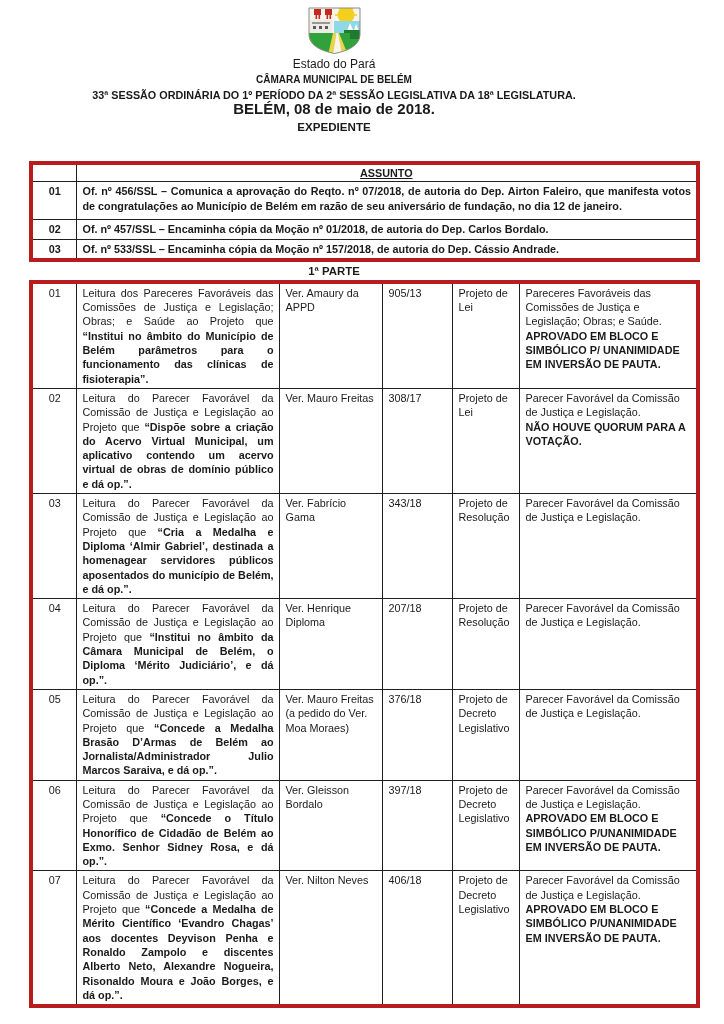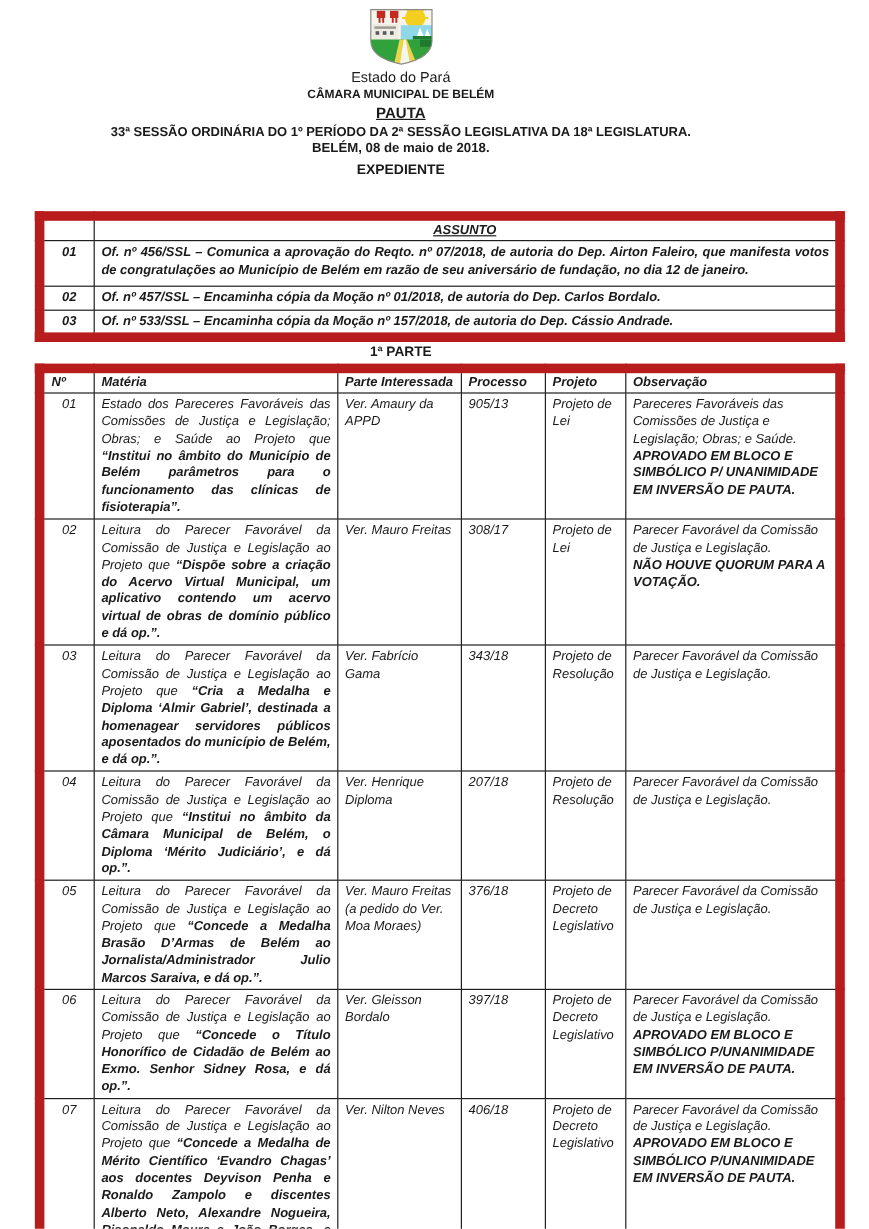--- a/index.html
+++ b/index.html
@@ -12,30 +12,29 @@
     overflow: hidden;
   }
   .page { width: 668px; height: 1024px; position: relative; }
 
   .doc-header { text-align: center; padding-top: 6px; }
   .coat { display: block; margin: 0 auto; }
   .h-state  { font-size: 12px; line-height: 15px; margin-top: 2px; }
   .h-org    { font-size: 10px; line-height: 15px; font-weight: 700; }
   .h-pauta  { font-size: 12.5px; line-height: 15px; font-weight: 700; text-decoration: underline; }
   .h-session{ font-size: 10.8px; line-height: 14px; font-weight: 700; margin-top: 1px; }
-  .h-date   { font-size: 11px; line-height: 14px; font-weight: 700; }
+  .h-date   { font-size: 15px; line-height: 14px; font-weight: 700; }
   .h-exped  { font-size: 11.6px; line-height: 15px; font-weight: 700; margin-top: 3px; }
 
   table {
     border-collapse: collapse;
     table-layout: fixed;
     margin-left: 29px;
     width: 667px;
-    border: 8px solid #b91c1c;
-    font-style: italic;
+    border: 4px solid #b91c1c;
   }
   th, td {
     border: 1.5px solid #1f1f1f;
     vertical-align: top;
     padding: 2px 5px 2px 6px;
     font-size: 10.8px;
     line-height: 14.3px;
     overflow: hidden;
   }
   .assunto-table { margin-top: 27px; }
@@ -109,21 +108,20 @@
         <rect x="19" y="20" width="3" height="3" fill="#555a60"></rect>
         <path d="M0 27 H57 V49 H0 Z" fill="#31a13c"></path>
         <path d="M22 49 L27 27 L33 27 L42 49 Z" fill="#e9d44c"></path>
         <path d="M27 49 L30.5 27 L32 27 L36 49 Z" fill="#f7f5ee"></path>
         <path d="M44 27 h13 v6 h-13 z" fill="#1d7a2e"></path>
       </g>
       <path d="M3 2 H54 V28 C54 40 41 45 28.5 47.5 C16 45 3 40 3 28 Z" fill="none" stroke="#8b8b83" stroke-width="1"></path>
     </svg>
     <div class="h-state">Estado do Pará</div>
     <div class="h-org">CÂMARA MUNICIPAL DE BELÉM</div>
-    <div class="h-pauta">PAUTA</div>
     <div class="h-session">33ª SESSÃO ORDINÁRIA DO 1º PERÍODO DA 2ª SESSÃO LEGISLATIVA DA 18ª LEGISLATURA.</div>
     <div class="h-date">BELÉM, 08 de maio de 2018.</div>
     <div class="h-exped">EXPEDIENTE</div>
   </div>
 
   <table class="assunto-table">
     <colgroup>
         <col style="width:45px">
         <col style="width:622px">
       </colgroup>
@@ -152,32 +150,24 @@
   <table class="main-table">
     <colgroup>
       <col style="width:45px">
         <col style="width:203px">
         <col style="width:103px">
       <col style="width:70px">
         <col style="width:67px">
         <col style="width:179px">
     </colgroup>
     <tbody>
-        <tr>
-      <th>Nº</th>
-      <th>Matéria</th>
-      <th>Parte Interessada</th>
-      <th>Processo</th>
-      <th>Projeto</th>
-      <th>Observação</th>
-    </tr>
 
     <tr class="r1">
       <td class="num">01</td>
-      <td class="materia"><span>Estado dos Pareceres Favoráveis das Comissões de Justiça e Legislação; Obras; e Saúde ao Projeto que </span><span class="bold">“Institui no âmbito do Município de Belém parâmetros para o funcionamento das clínicas de fisioterapia”.</span></td>
+      <td class="materia"><span>Leitura dos Pareceres Favoráveis das Comissões de Justiça e Legislação; Obras; e Saúde ao Projeto que </span><span class="bold">“Institui no âmbito do Município de Belém parâmetros para o funcionamento das clínicas de fisioterapia”.</span></td>
       <td>Ver. Amaury da APPD</td>
       <td>905/13</td>
       <td>Projeto de Lei</td>
       <td>
             <div>Pareceres Favoráveis das Comissões de Justiça e Legislação; Obras; e Saúde.</div>
             <div class="obs-bold">APROVADO EM BLOCO E SIMBÓLICO P/ UNANIMIDADE EM INVERSÃO DE PAUTA.</div>
           </td>
     </tr>
 
     <tr class="r2">

